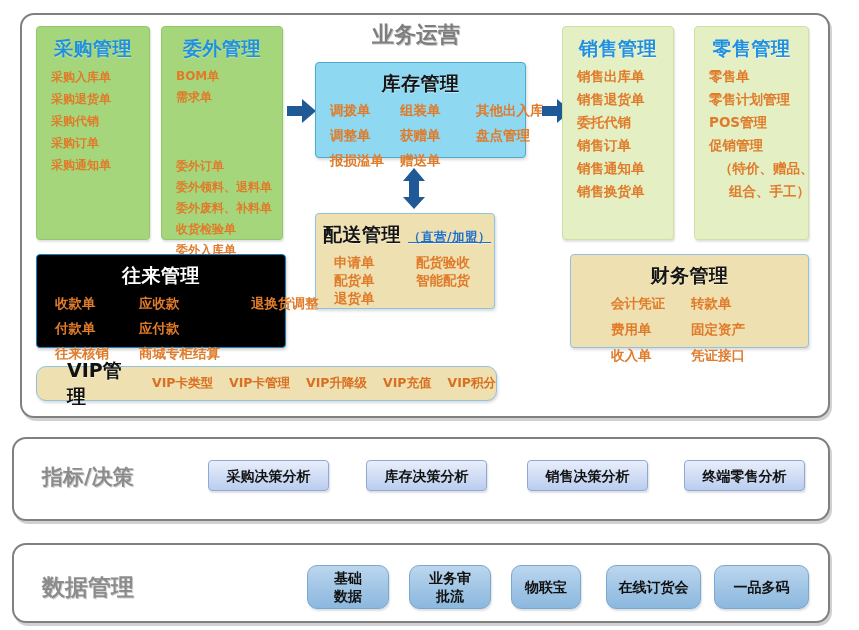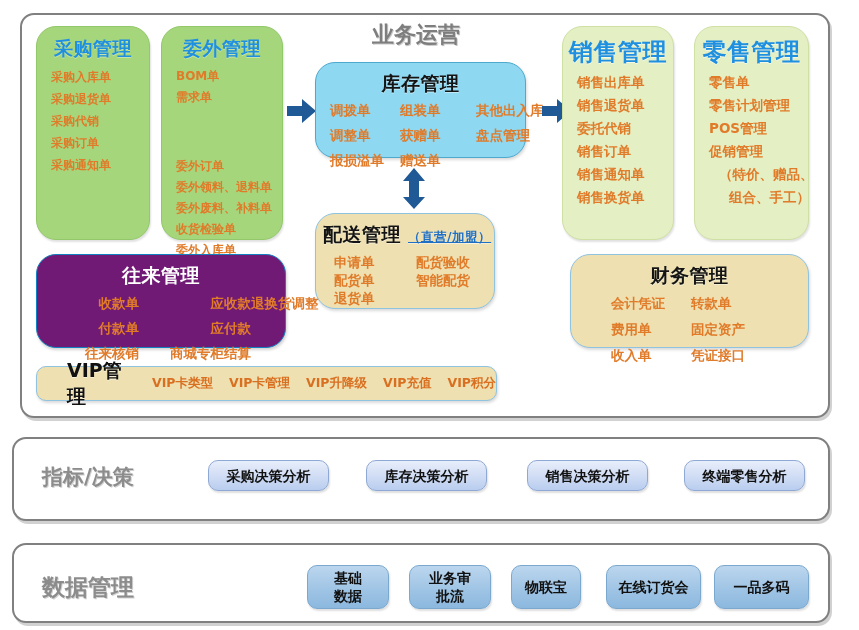--- a/index.html
+++ b/index.html
@@ -19,21 +19,21 @@
     border-radius: 14px;
     box-shadow: 2px 3px 0 rgba(0,0,0,0.18);
   }
   #panel-business { left: 20px; top: 13px; width: 810px; height: 405px; }
   #panel-metrics  { left: 12px; top: 437px; width: 818px; height: 84px; }
   #panel-data     { left: 12px; top: 543px; width: 818px; height: 80px; }
 
   
   .card {
     position: absolute;
-    border-radius: 20px;
+    border-radius: 4px;
   }
   .card-title {
     text-align: center;
     font-weight: bold;
     letter-spacing: 0.5px;
   }
   .card-item { white-space: nowrap; }
 
   
   .card-green {
@@ -50,21 +50,21 @@
     line-height: 22px; padding-left: 14px;
   }
 
   
   .card-palegreen {
     background: #e4efc3;
     border: 1px solid #cfe0a5;
     box-shadow: 1px 2px 2px rgba(0,0,0,0.12);
   }
   .card-palegreen .card-title {
-    color: #1f8fe0; font-size: 24px; padding-top: 9px; padding-bottom: 3px;
+    color: #1f8fe0; font-size: 19px; padding-top: 9px; padding-bottom: 3px;
     text-shadow: 0 1px 0 rgba(255,255,255,0.6);
   }
   .card-palegreen .card-item {
     color: #e07b2a; font-size: 13.5px; font-weight: bold;
     line-height: 23px; padding-left: 14px;
   }
   .card-palegreen .card-item.indent { padding-left: 24px; }
 
   
   .card-lightblue {
@@ -72,21 +72,21 @@
     border: 1px solid #4fa9cd;
     box-shadow: 1px 2px 3px rgba(0,0,0,0.15);
   }
   .card-lightblue .card-title {
     color: #141414; font-size: 19px; padding-top: 8px; padding-bottom: 3px;
     text-shadow: 0 1px 0 rgba(255,255,255,0.45);
   }
 
   
   .card-blue {
-    background: #701a75;
+    background: #000000;
     border: 1px solid #1580c0;
     box-shadow: 1px 2px 3px rgba(0,0,0,0.18);
   }
   .card-blue .card-title {
     color: #ffffff; font-size: 19px; padding-top: 8px; padding-bottom: 3px;
   }
 
   
   .card-cream {
     background: #eee0b0;
@@ -106,21 +106,21 @@
   }
 
   
   #card-inventory .grid {
     grid-template-columns: 70px 76px auto;
     row-gap: 7px; margin: 2px 0 0 14px;
   }
   
   #card-transactions .grid {
     grid-template-columns: 84px 112px auto;
-    row-gap: 7px; margin: 3px 0 0 18px; text-align: right;
+    row-gap: 7px; margin: 3px 0 0 18px;
   }
   
   #card-delivery .grid {
     grid-template-columns: 82px auto;
     margin: 3px 0 0 18px;
   }
   
   #card-finance .grid {
     grid-template-columns: 80px auto;
     row-gap: 8px; margin: 3px 0 0 40px;
@@ -157,21 +157,21 @@
 
   
   .panel-label {
     position: absolute; font-size: 21px; font-weight: bold; color: #8c8c8c;
     text-shadow: 1px 1px 0 rgba(0,0,0,0.18);
   }
   .pill {
     position: absolute;
     background: linear-gradient(to bottom, #e8eefb 0%, #cfdcf4 55%, #b9cdef 100%);
     border: 1px solid #8fa9d4;
-    border-radius: 10px;
+    border-radius: 4px;
     color: #111111; font-size: 14px; font-weight: bold;
     display: flex; align-items: center; justify-content: center;
     text-align: center; line-height: 18px;
     box-shadow: 1px 2px 2px rgba(0,0,0,0.13);
   }
   .pill-blue {
     background: linear-gradient(to bottom, #bcd6ee 0%, #9dc3e4 60%, #8cb8de 100%);
     border: 1px solid #7aa8cf;
     border-radius: 10px;
   }

